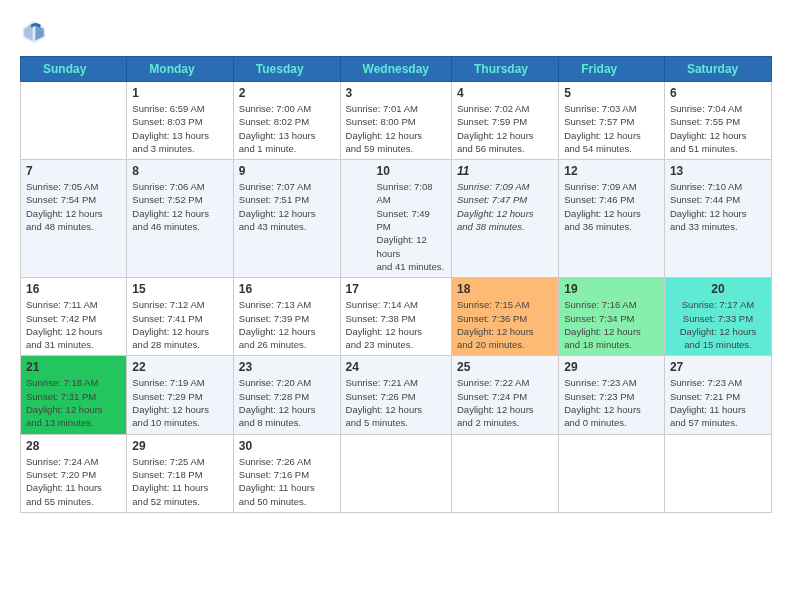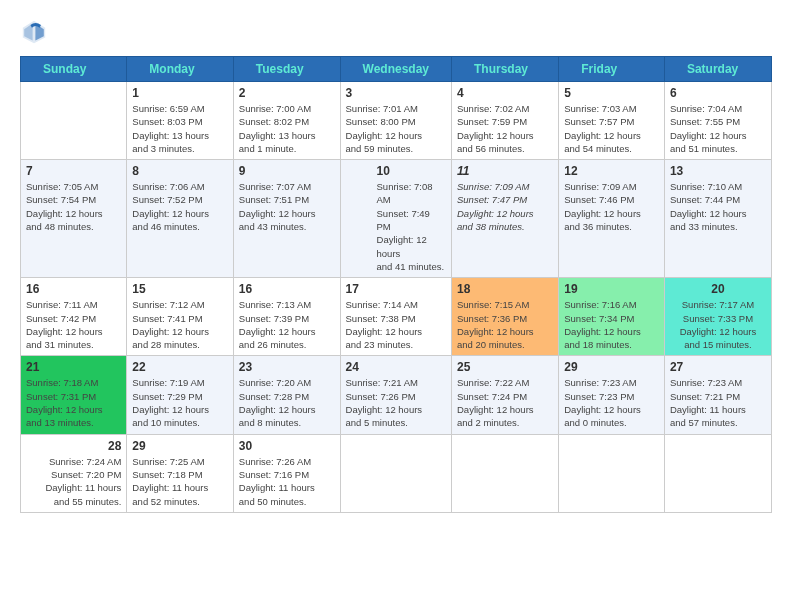--- a/index.html
+++ b/index.html
@@ -252,21 +252,21 @@
           <td style="background: rgb(240, 244, 251);">
             <span class="day-num">29</span>
             <div class="day-info">Sunrise: 7:23 AM<br>Sunset: 7:23 PM<br>Daylight: 12 hours<br>and 0 minutes.</div>
           </td>
           <td style="background: rgb(240, 244, 251);">
             <span class="day-num">27</span>
             <div class="day-info">Sunrise: 7:23 AM<br>Sunset: 7:21 PM<br>Daylight: 11 hours<br>and 57 minutes.</div>
           </td>
         </tr>
         <tr>
-          <td style="background: rgb(255, 255, 255); text-align: right;">
+          <td style="background: rgb(255, 255, 255);">
             <span class="day-num">28</span>
             <div class="day-info">Sunrise: 7:24 AM<br>Sunset: 7:20 PM<br>Daylight: 11 hours<br>and 55 minutes.</div>
           </td>
           <td style="background: rgb(255, 255, 255);">
             <span class="day-num">29</span>
             <div class="day-info">Sunrise: 7:25 AM<br>Sunset: 7:18 PM<br>Daylight: 11 hours<br>and 52 minutes.</div>
           </td>
           <td style="background: rgb(255, 255, 255);">
             <span class="day-num">30</span>
             <div class="day-info">Sunrise: 7:26 AM<br>Sunset: 7:16 PM<br>Daylight: 11 hours<br>and 50 minutes.</div>

